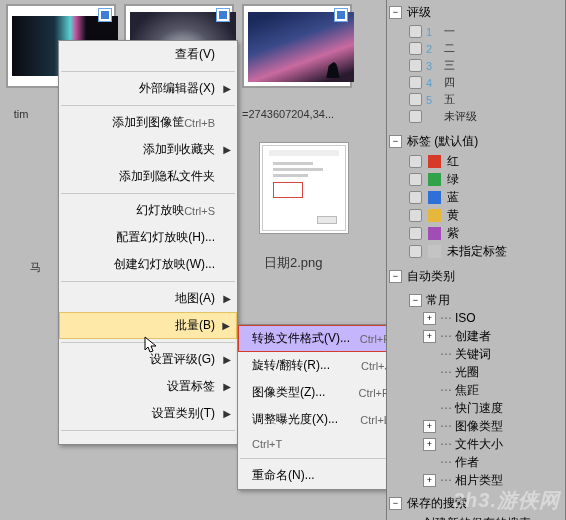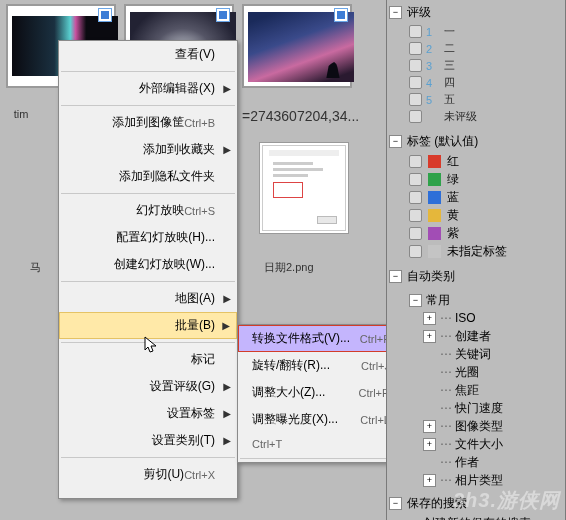--- a/index.html
+++ b/index.html
@@ -56,36 +56,36 @@
   <div class="thumb-img" style="background:radial-gradient(circle at 50% 70%,#d4d8e0 10%,#556 45%,#223 80%);height:70px;margin:6px 4px 0 4px"></div>
   <div class="thumb-badge"></div>
 </div>
 
 <div class="thumb sel" style="left:242px;top:4px;width:110px;height:84px">
   <div class="thumb-img" style="background:linear-gradient(160deg,#1a2a5a 10%,#3a4a8a 40%,#c96aa0 65%,#2a1a30 90%);height:70px;margin:6px 4px 0 4px;position:relative">
     <div style="position:absolute;right:10px;bottom:4px;width:22px;height:20px;background:#0a0a12;clip-path:polygon(20% 100%,30% 40%,40% 30%,55% 20%,65% 30%,70% 45%,80% 100%)"></div>
   </div>
   <div class="thumb-badge"></div>
 </div>
-<div style="position:absolute;left:242px;top:108px;width:120px;font-size:14px;color:#333">=2743607204,34...</div>
+<div style="position:absolute;left:242px;top:108px;width:120px;font-size:11px;color:#333">=2743607204,34...</div>
 
 <div style="position:absolute;left:30px;top:260px;font-size:11px;color:#333">马</div>
 
 <div class="mini-thumb" style="left:259px;top:142px;width:90px;height:92px">
   <div class="thumb-badge"></div>
   <div class="pg">
     <div style="position:absolute;left:6px;top:4px;right:6px;height:6px;background:#eee"></div>
     <div style="position:absolute;left:10px;top:16px;width:40px;height:3px;background:#ccc"></div>
     <div style="position:absolute;left:10px;top:22px;width:50px;height:3px;background:#ccc"></div>
     <div style="position:absolute;left:10px;top:28px;width:35px;height:3px;background:#ccc"></div>
     <div class="red-box" style="left:10px;top:36px;width:30px;height:16px"></div>
     <div style="position:absolute;right:8px;bottom:6px;width:20px;height:8px;background:#e8e8e8;border:1px solid #bbb"></div>
   </div>
 </div>
-<div style="position:absolute;left:264px;top:260px;font-size:11px;color:#333">日期2.png</div>
+<div style="position:absolute;left:264px;top:254px;font-size:13px;color:#333">日期2.png</div>
 
 <div class="ctx-menu menu1">
   <div class="item">
       <span><span>查看(V)</span></span>
     </div>
   <div class="sep"></div>
   <div class="item">
       <span>外部编辑器(X)</span>
       <span class="arrow">▶</span>
     </div>
@@ -116,64 +116,60 @@
   <div class="item">
       <span>地图(A)</span>
       <span class="arrow">▶</span>
     </div>
   <div class="item hl">
       <span>批量(B)</span>
       <span class="arrow">▶</span>
     </div>
   <div class="sep"></div>
   <div class="item">
-      <span>标记</span>
-    </div>
-  <div class="item">
       <span>设置评级(G)</span>
       <span class="arrow">▶</span>
     </div>
   <div class="item">
       <span>设置标签</span>
       <span class="arrow">▶</span>
     </div>
   <div class="item">
       <span>设置类别(T)</span>
       <span class="arrow">▶</span>
     </div>
   <div class="sep"></div>
-  <div class="item">
-      <span>剪切(U)</span>
-      <span class="accel">Ctrl+X</span>
-    </div>
   <div class="item"></div>
 
 </div>
 
 <div class="ctx-menu menu2">
   <div class="item hl">
       <span>转换文件格式(V)...</span>
       <span class="accel">Ctrl+F</span>
     </div>
   <div class="item">
       <span>旋转/翻转(R)...</span>
       <span class="accel">Ctrl+J</span>
     </div>
   <div class="item">
-      <span>调整大小(Z)...</span>
+      <span>图像类型(Z)...</span>
       <span class="accel">Ctrl+R</span>
     </div>
   <div class="item">
       <span>调整曝光度(X)...</span>
       <span class="accel">Ctrl+L</span>
     </div>
   <div class="item">
       <span class="accel">Ctrl+T</span>
     </div>
   <div class="sep"></div>
+  <div class="item">
+      <span>重命名(N)...</span>
+    </div>
 </div>
 
 <svg class="cursor" style="left:144px;top:336px" viewBox="0 0 16 20">
     <path d="M1 1 L1 14 L4 11 L6 16 L9 15 L7 10 L12 10 Z" fill="#fff" stroke="#000" stroke-width="1"></path>
   </svg>
 
 <div class="right-panel">
   <div class="panel-head">
     <div class="toggle-btn">−</div>
     <span>评级</span>

